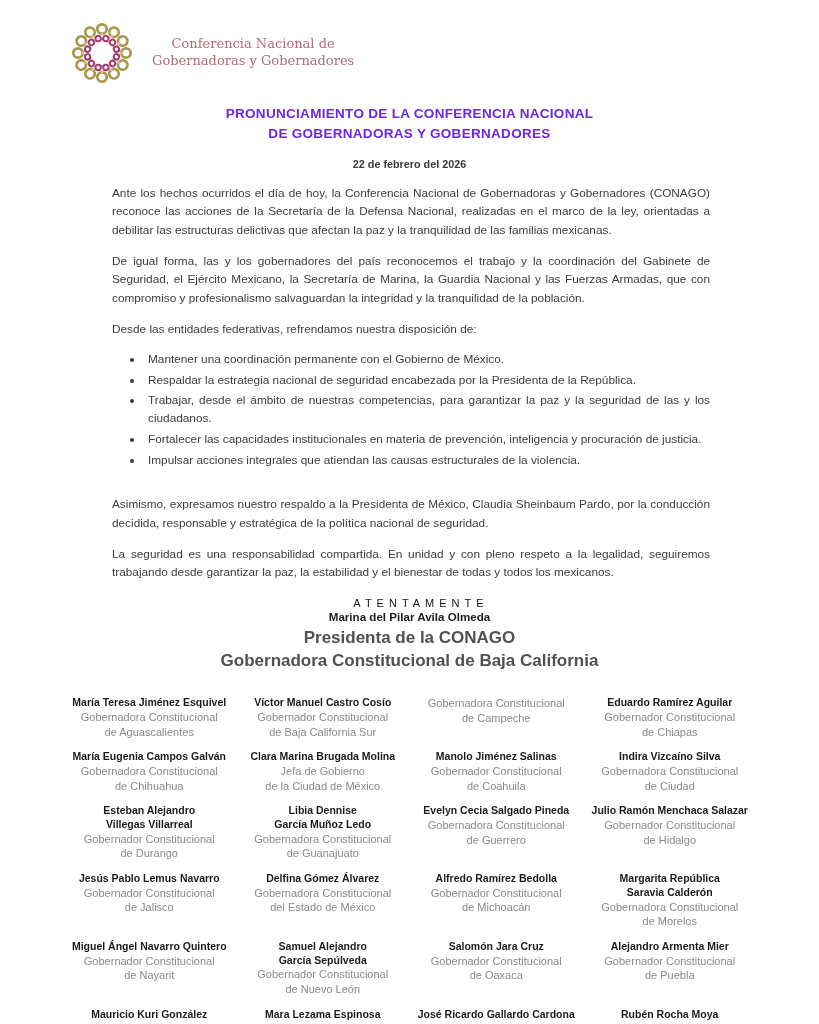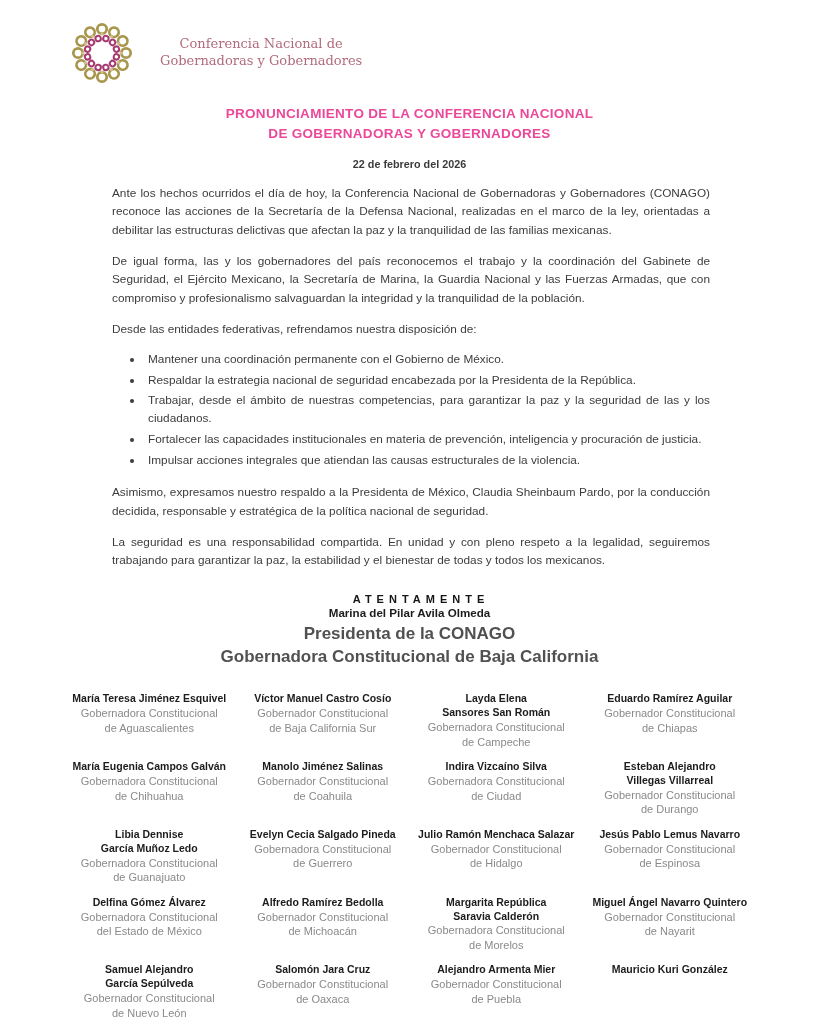--- a/index.html
+++ b/index.html
@@ -11,40 +11,40 @@
     background: #ffffff;
     overflow: hidden;
     font-family: "Liberation Sans", sans-serif;
     color: #3c3c3c;
   }
 
   
   .brand {
     display: flex;
     align-items: center;
-    gap: 18px;
+    gap: 10px;
     padding: 16px 0 0 62px;
     height: 74px;
   }
   .brand-logo { flex: 0 0 auto; }
   .brand-text {
     text-align: center;
     font-family: "DejaVu Serif", serif;
     font-size: 13px;
     line-height: 1.3;
     color: #b16b7c;
   }
 
   
   .title-block { text-align: center; margin-top: 14px; }
   .doc-title {
     font-size: 13.5px;
     font-weight: bold;
     letter-spacing: 0.3px;
-    color: #ec4899;
+    color: #6d28d9;
     line-height: 1.45;
   }
   .doc-date {
     margin-top: 15px;
     font-size: 10.8px;
     font-weight: 600;
     color: #3b3b3b;
   }
 
   
@@ -61,28 +61,28 @@
     padding-left: 32px;
   }
   .body-text li {
     font-size: 11.8px;
     line-height: 1.5;
     text-align: justify;
     margin: 3px 0;
     padding-left: 4px;
     color: #3c3c3c;
   }
-  .body-text p.after-list { margin-top: 14px; }
+  .body-text p.after-list { margin-top: 26px; }
 
   
   .atentamente {
-    margin-top: 24px;
+    margin-top: 16px;
     text-align: center;
     font-size: 11px;
-    font-weight: bold;
+    font-weight: normal;
     letter-spacing: 5px;
     color: #151515;
     padding-left: 23px;
   }
   .signature { text-align: center; }
   .signature .sig-president-name {
     font-size: 11.6px;
     font-weight: bold;
     color: #1c1c1c;
     line-height: 1.4;
@@ -186,21 +186,21 @@
     <p>De igual forma, las y los gobernadores del país reconocemos el trabajo y la coordinación del Gabinete de Seguridad, el Ejército Mexicano, la Secretaría de Marina, la Guardia Nacional y las Fuerzas Armadas, que con compromiso y profesionalismo salvaguardan la integridad y la tranquilidad de la población.</p>
     <p>Desde las entidades federativas, refrendamos nuestra disposición de:</p>
     <ul>
       <li>Mantener una coordinación permanente con el Gobierno de México.</li>
       <li>Respaldar la estrategia nacional de seguridad encabezada por la Presidenta de la República.</li>
       <li>Trabajar, desde el ámbito de nuestras competencias, para garantizar la paz y la seguridad de las y los ciudadanos.</li>
       <li>Fortalecer las capacidades institucionales en materia de prevención, inteligencia y procuración de justicia.</li>
       <li>Impulsar acciones integrales que atiendan las causas estructurales de la violencia.</li>
     </ul>
     <p class="after-list">Asimismo, expresamos nuestro respaldo a la Presidenta de México, Claudia Sheinbaum Pardo, por la conducción decidida, responsable y estratégica de la política nacional de seguridad.</p>
-    <p>La seguridad es una responsabilidad compartida. En unidad y con pleno respeto a la legalidad, seguiremos trabajando para garantizar la paz, la estabilidad y el bienestar de todas y todos los mexicanos.</p>
+    <p>La seguridad es una responsabilidad compartida. En unidad y con pleno respeto a la legalidad, seguiremos trabajando desde garantizar la paz, la estabilidad y el bienestar de todas y todos los mexicanos.</p>
   </section>
 
   <div class="atentamente">ATENTAMENTE</div>
 
   <section class="signature">
     <div class="sig-president-name">Marina del Pilar Avila Olmeda</div>
     <div class="sig-president-role">Presidenta de la CONAGO</div>
     <div class="sig-president-role">Gobernadora Constitucional de Baja California</div>
   </section>
 
@@ -209,34 +209,37 @@
         <div class="sig-name">María Teresa Jiménez Esquivel</div>
         <div class="sig-role">Gobernadora Constitucional</div>
         <div class="sig-role">de Aguascalientes</div>
       </div>
     <div class="sig">
         <div class="sig-name">Víctor Manuel Castro Cosío</div>
         <div class="sig-role">Gobernador Constitucional</div>
         <div class="sig-role">de Baja California Sur</div>
       </div>
     <div class="sig">
-        <div class="sig-name">Layda Elena
-Sansores San Román</div>
         <div class="sig-role">Gobernadora Constitucional</div>
         <div class="sig-role">de Campeche</div>
       </div>
     <div class="sig">
         <div class="sig-name">Eduardo Ramírez Aguilar</div>
         <div class="sig-role">Gobernador Constitucional</div>
         <div class="sig-role">de Chiapas</div>
       </div>
     <div class="sig">
         <div class="sig-name">María Eugenia Campos Galván</div>
         <div class="sig-role">Gobernadora Constitucional</div>
         <div class="sig-role">de Chihuahua</div>
+      </div>
+    <div class="sig">
+        <div class="sig-name">Clara Marina Brugada Molina</div>
+        <div class="sig-role">Jefa de Gobierno</div>
+        <div class="sig-role">de la Ciudad de México</div>
       </div>
     <div class="sig">
         <div class="sig-name">Manolo Jiménez Salinas</div>
         <div class="sig-role">Gobernador Constitucional</div>
         <div class="sig-role">de Coahuila</div>
       </div>
     <div class="sig">
         <div class="sig-name">Indira Vizcaíno Silva</div>
         <div class="sig-role">Gobernadora Constitucional</div>
         <div class="sig-role">de Ciudad</div>
@@ -259,21 +262,21 @@
         <div class="sig-role">de Guerrero</div>
       </div>
     <div class="sig">
         <div class="sig-name">Julio Ramón Menchaca Salazar</div>
         <div class="sig-role">Gobernador Constitucional</div>
         <div class="sig-role">de Hidalgo</div>
       </div>
     <div class="sig">
         <div class="sig-name">Jesús Pablo Lemus Navarro</div>
         <div class="sig-role">Gobernador Constitucional</div>
-        <div class="sig-role">de Espinosa</div>
+        <div class="sig-role">de Jalisco</div>
       </div>
     <div class="sig">
         <div class="sig-name">Delfina Gómez Álvarez</div>
         <div class="sig-role">Gobernadora Constitucional</div>
         <div class="sig-role">del Estado de México</div>
       </div>
     <div class="sig">
         <div class="sig-name">Alfredo Ramírez Bedolla</div>
         <div class="sig-role">Gobernador Constitucional</div>
         <div class="sig-role">de Michoacán</div>

